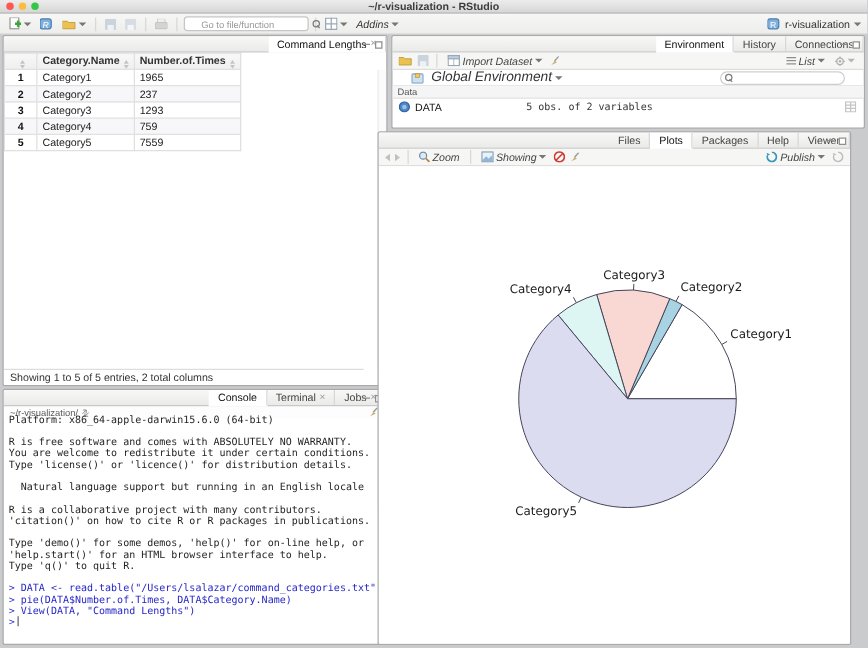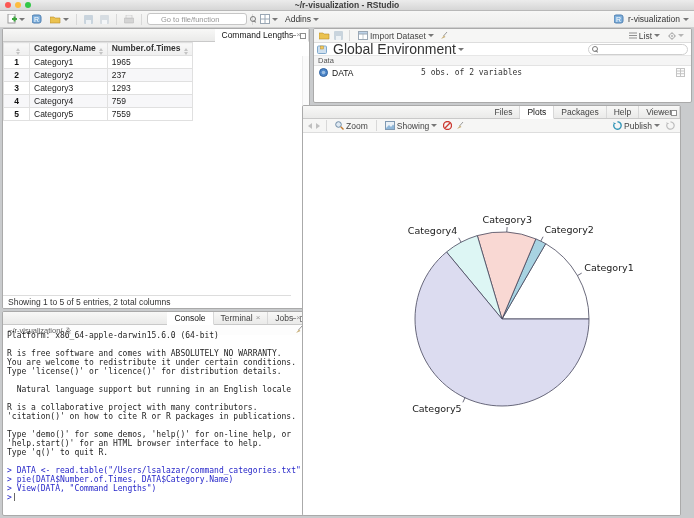--- a/index.html
+++ b/index.html
@@ -11,21 +11,21 @@
     background:linear-gradient(#ececec,#d6d6d6); border-bottom:1px solid #b8b8b8; }
   .lights { position:absolute; left:5px; top:2px; display:flex; gap:4px; }
   .light { width:6px; height:6px; border-radius:50%; }
   .light.r{background:#fc5753;} .light.y{background:#fdbc40;} .light.g{background:#33c748;}
   .wtitle { position:absolute; left:0; right:0; top:0; height:11px; text-align:center;
     font-size:8.5px; line-height:11px; color:#3c3c3c; font-weight:bold; }
 
   .main-toolbar { position:absolute; left:0; top:11px; width:694px; height:17px;
     background:linear-gradient(#f7f7f6,#ededec); border-bottom:1px solid #cfcfcf;
     display:flex; align-items:center; gap:3px; padding:0 5px; font-size:8.5px; color:#333; }
-  .tbtn { display:flex; align-items:center; gap:2px; padding:1px 2px; border-radius:2px; }
+  .tbtn { display:flex; align-items:center; gap:2px; padding:1px 2px; border-radius:2px;font-style:italic; }
   .sep { width:1px; height:11px; background:#d8d8d8; margin:0 2px; }
   .caret { width:0; height:0; border-left:3px solid transparent; border-right:3px solid transparent;
     border-top:3px solid #777; display:inline-block; }
   .caret.dim { border-top-color:#b5b5b5; }
   .goto { width:100px; height:12px; border:1px solid #c6c6c6; border-radius:3px; background:#fff;
     font-size:7.5px; color:#333; padding:0 3px 0 13px; position:relative; font-family:"Liberation Sans",sans-serif; }
   .goto::placeholder { color:#979797; }
   .goto-wrap { position:relative; }
   .goto-ic { position:absolute; left:3px; top:2px; }
   .spring { flex:1; }
@@ -76,22 +76,22 @@
   .cpath { height:10px; display:flex; align-items:center; justify-content:space-between;
     padding:0 5px; font-size:7.5px; color:#5a5a5a; background:#fdfdfd; }
   .cbody { position:absolute; left:0; right:0; top:23px; bottom:0; overflow:hidden;
     font-family:"DejaVu Sans Mono", monospace; font-size:8px; padding-left:4px; }
   .cline { height:9px; line-height:9px; white-space:pre; color:#1d1d1d; margin-top:0; }
   .cline.cmd { color:#2626c9; }
   .cursor { display:inline-block; width:1px; height:8px; background:#666; margin-left:2px; vertical-align:-1px; }
 
   
   #env { left:313px; top:28px; width:379px; height:75px; }
-  .envrow { height:13px; display:flex; align-items:center; gap:4px; padding:0 3px;
-    border-bottom:1px solid #e7e7e7; font-size:14px; color:#333; }
+  .envrow { height:13px; display:flex; align-items:center; gap:4px; padding:0 15px;
+    border-bottom:1px solid #e7e7e7; font-size:11px; color:#333; }
   .sechead { height:10px; background:#f5f5f5; border-bottom:1px solid #e3e3e3;
     font-size:7.5px; color:#555; display:flex; align-items:center; padding-left:4px; }
   .objrow { height:13px; position:relative; display:flex; align-items:center; gap:4px;
     padding:0 5px; font-size:8.5px; color:#111; }
   .objdesc { position:absolute; left:107px; font-family:"DejaVu Sans Mono",monospace; font-size:8px; color:#333; }
   .objgrid { position:absolute; right:6px; }
 
   
   #plots { left:302px; top:105px; width:379px; height:411px; }
   .plot-area { position:absolute; left:0; right:0; top:27px; bottom:0; background:#fff; }
@@ -289,20 +289,35 @@
       <div class="cline">Type 'q()' to quit R.</div>
       <div class="cline"></div>
       <div class="cline cmd">&gt; DATA &lt;- read.table("/Users/lsalazar/command_categories.txt", header=TRUE)</div>
       <div class="cline cmd">&gt; pie(DATA$Number.of.Times, DATA$Category.Name)</div>
       <div class="cline cmd">&gt; View(DATA, "Command Lengths")</div>
       <div class="cline cmd">&gt;<span class="cursor"></span></div>
     </div>
 </div>
 
 <div class="pane" id="env">
+  <div class="tabs">
+    <div class="tab active">
+        <span>Environment</span>
+      </div>
+    <div class="tab">
+        <span>History</span>
+      </div>
+    <div class="tab">
+        <span>Connections</span>
+      </div>
+    <div class="winbtns">
+      <span class="minb"></span>
+      <span class="maxb"></span>
+    </div>
+  </div>
   <div class="ptoolbar">
     <svg width="11" height="9">
         <path d="M0 2 h4 l1 1 h5 v5 h-10 z" fill="#ebc24f" stroke="#b98e2e" stroke-width="0.6"></path>
       </svg>
     <svg width="9" height="9">
         <rect x="0" y="0" width="9" height="9" rx="1" fill="#c9d4dd"></rect>
         <rect x="2" y="5" width="5" height="4" fill="#eef2f5"></rect>
       </svg>
     <span class="sep"></span>
     <span class="tbtn">

